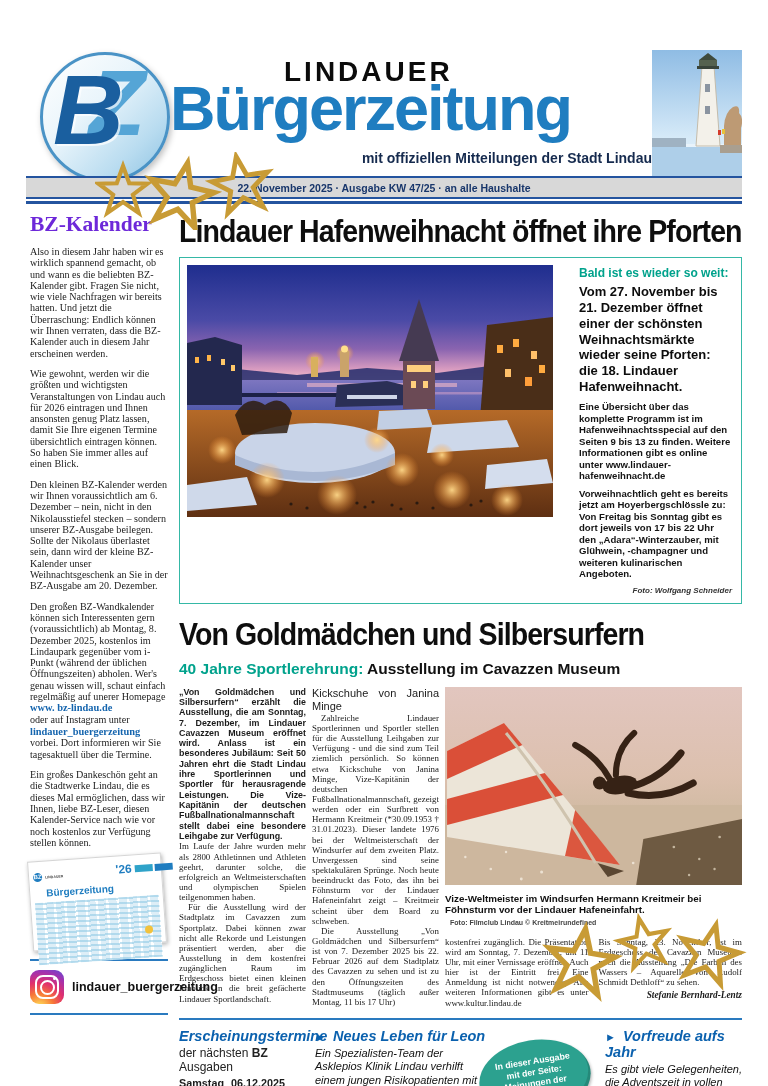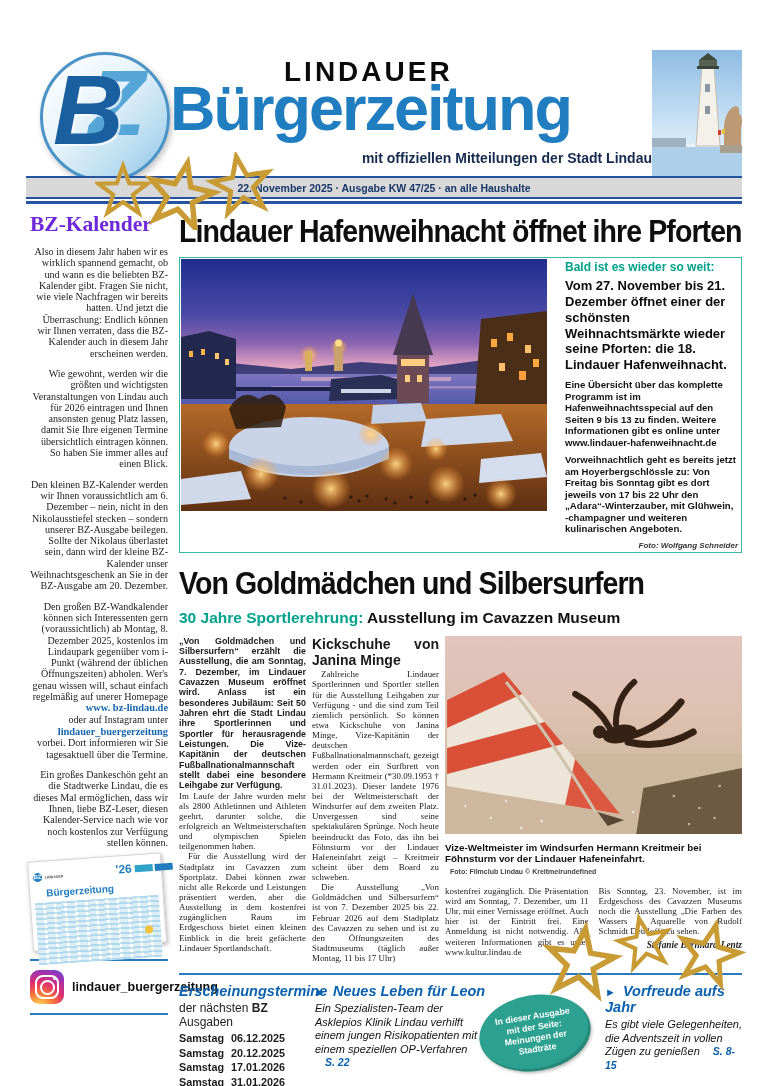--- a/index.html
+++ b/index.html
@@ -27,21 +27,21 @@
   .datebar span{font-family:"Liberation Sans",sans-serif;font-weight:bold;font-size:10.5px;color:#18366b;}
   .rule-a{position:absolute;left:26px;right:26px;top:197px;height:2px;background:#24549f;}
   .rule-b{position:absolute;left:26px;right:26px;top:201px;height:3px;background:#24549f;}
   .stars-top{position:absolute;left:95px;top:152px;z-index:5;}
   .stars-bottom{position:absolute;left:538px;top:908px;z-index:5;}
 
   
   .sidebar{position:absolute;left:30px;top:212px;width:138px;}
   .sidebar h2{margin:0 0 9px 0;font-family:"Liberation Serif",serif;font-weight:bold;
               font-size:21.5px;color:#6d28d9;}
-  .sidebar p{margin:0 0 9px 0;font-size:10.1px;line-height:1.12;text-align:right;}
+  .sidebar p{margin:0 0 9px 0;font-size:10.1px;line-height:1.12;text-align:left;}
   .side-link{display:block;color:#1565ae;font-weight:bold;text-decoration:none;font-size:10.4px;line-height:1.15;}
   .cal-thumb{margin-top:8px;width:134px;height:90px;background:#fff;border:1px solid #d5d5d5;
              box-shadow:1px 2px 4px rgba(0,0,0,.3);transform:rotate(-4deg);padding:3px 4px;box-sizing:border-box;}
   .cal-head{display:flex;align-items:baseline;gap:3px;}
   .cal-logo{width:9px;height:9px;border-radius:50%;background:#1f7dc0;color:#fff;font-family:"Liberation Sans",sans-serif;
             font-size:6px;font-weight:bold;text-align:center;line-height:9px;flex:0 0 auto;}
   .cal-kicker{font-family:"Liberation Sans",sans-serif;font-size:3.5px;font-weight:bold;color:#444;}
   .cal-title{font-family:"Liberation Sans",sans-serif;font-weight:bold;font-size:10px;color:#1f7dc0;white-space:nowrap;}
   .cal-year{font-family:"Liberation Sans",sans-serif;font-weight:bold;font-size:12px;color:#1f7dc0;}
   .cal-tags{margin-left:auto;display:flex;gap:2px;}
@@ -60,41 +60,41 @@
   .ig-icon::before{content:"";position:absolute;inset:5px;border:2.5px solid #fff;border-radius:8px;}
   .ig-icon::after{content:"";position:absolute;left:50%;top:50%;width:11px;height:11px;margin:-7.5px 0 0 -7.5px;
                   border:2.5px solid #fff;border-radius:50%;}
   .ig-dot{position:absolute;right:8px;top:7px;width:3px;height:3px;border-radius:50%;background:#fff;}
   .ig-handle{font-family:"Liberation Sans",sans-serif;font-weight:bold;font-size:12.5px;color:#111;}
 
   
   .main{position:absolute;left:179px;top:214px;width:563px;}
   .headline{margin:0;font-family:"Liberation Sans",sans-serif;font-weight:bold;color:#0e0e0e;
             font-size:31px;letter-spacing:-1px;white-space:nowrap;transform:scaleX(.92);transform-origin:left;}
-  .a1-box{margin-top:7px;border:1.5px solid #35b8a6;padding:1px;display:flex;gap:16px;box-sizing:border-box;}
+  .a1-box{margin-top:7px;border:1.5px solid #35b8a6;padding:7px;display:flex;gap:24px;box-sizing:border-box;}
   .a1-photo{flex:0 0 auto;}
   .a1-col{flex:1;padding:1px 2px;font-family:"Liberation Sans",sans-serif;}
   .a1-kicker{color:#00a28c;font-weight:bold;font-size:12px;margin-bottom:4px;}
   .a1-lead{font-weight:bold;font-size:13px;line-height:1.22;color:#0c0c0c;margin-bottom:6px;}
   .a1-p{font-weight:bold;font-size:9.6px;line-height:1.2;color:#141414;margin-bottom:6px;}
   .a1-url{display:inline;}
   .a1-credit{font-style:italic;font-weight:bold;font-size:8px;color:#333;text-align:right;margin-top:2px;}
 
   .headline2{margin:13px 0 0 0;}
   .subhead{margin:7px 0 9px 0;font-family:"Liberation Sans",sans-serif;font-weight:bold;font-size:15.5px;}
   .subhead .teal{color:#00a28c;}
   .subhead .rest{color:#101010;font-weight:normal;}
 
   .bodyrow{display:flex;gap:6px;}
   .bcol{width:127px;flex:0 0 auto;font-size:8.9px;line-height:1.14;text-align:justify;}
   .bold-lead{font-family:"Liberation Sans",sans-serif;font-weight:bold;font-size:8.9px;line-height:1.16;
              text-align:justify;margin:0 0 6px 0;}
   .bcol p{margin:0;}
   .bcol p.indent{text-indent:9px;}
-  .col2-head{font-family:"Liberation Sans",sans-serif;font-weight:bold;font-size:14px;line-height:1.2;margin:0 0 2px 0;}
+  .col2-head{font-family:"Liberation Sans",sans-serif;font-weight:normal;font-size:11px;line-height:1.2;margin:0 0 2px 0;}
   .rblock{flex:1;}
   .caption{font-family:"Liberation Sans",sans-serif;font-weight:bold;font-size:9.8px;line-height:1.2;margin-top:4px;color:#111;}
   .cap-credit{font-size:7px;color:#444;margin-left:5px;white-space:nowrap;}
   .subcols{display:flex;gap:10px;margin-top:9px;}
   .subcol{flex:1;font-size:8.9px;line-height:1.14;text-align:justify;}
   .byline{text-align:right;font-weight:bold;font-style:italic;font-size:9.3px;margin-top:3px;}
 
   .sep{margin-top:10px;border-top:2px solid #2a7abf;}
 
   
@@ -306,21 +306,21 @@
           <span>Eine Übersicht über das komplette Programm ist im Hafenweihnachtsspecial auf den Seiten 9 bis 13 zu finden. Weitere Informationen gibt es online unter</span>
           <span class="a1-url">www.lindauer-hafenweihnacht.de</span>
         </div>
         <div class="a1-p">Vorweihnachtlich geht es bereits jetzt am Hoyerbergschlössle zu: Von Freitag bis Sonntag gibt es dort jeweils von 17 bis 22 Uhr den „Adara“-Winterzauber, mit Glühwein, -champagner und weiteren kulinarischen Angeboten.</div>
         <div class="a1-credit">Foto: Wolfgang Schneider</div>
       </div>
     </div>
 
     <h1 class="headline headline2">Von Goldmädchen und Silbersurfern</h1>
     <div class="subhead">
-      <span class="teal">30 Jahre Sportlerehrung:</span>
+      <span class="teal">40 Jahre Sportlerehrung:</span>
       <span class="rest" style="font-weight:bold;color:#111;">Ausstellung im Cavazzen Museum</span>
     </div>
 
     <div class="bodyrow">
       <div class="bcol">
         <p class="bold-lead">„Von Goldmädchen und Silbersurfern“ erzählt die Ausstellung, die am Sonntag, 7. Dezember, im Lindauer Cavazzen Museum eröffnet wird. Anlass ist ein besonderes Jubiläum: Seit 50 Jahren ehrt die Stadt Lindau ihre Sportlerinnen und Sportler für herausragende Leistungen. Die Vize-Kapitänin der deutschen Fußballnationalmannschaft stellt dabei eine besondere Leihgabe zur Verfügung.</p>
         <p>Im Laufe der Jahre wurden mehr als 2800 Athletinnen und Athleten geehrt, darunter solche, die erfolgreich an Weltmeisterschaften und olympischen Spielen teilgenommen haben.</p>
         <p class="indent">Für die Ausstellung wird der Stadtplatz im Cavazzen zum Sportplatz. Dabei können zwar nicht alle Rekorde und Leistungen präsentiert werden, aber die Ausstellung in dem kostenfrei zugänglichen Raum im Erdgeschoss bietet einen kleinen Einblick in die breit gefächerte Lindauer Sportlandschaft.</p>
       </div>
       <div class="bcol">

